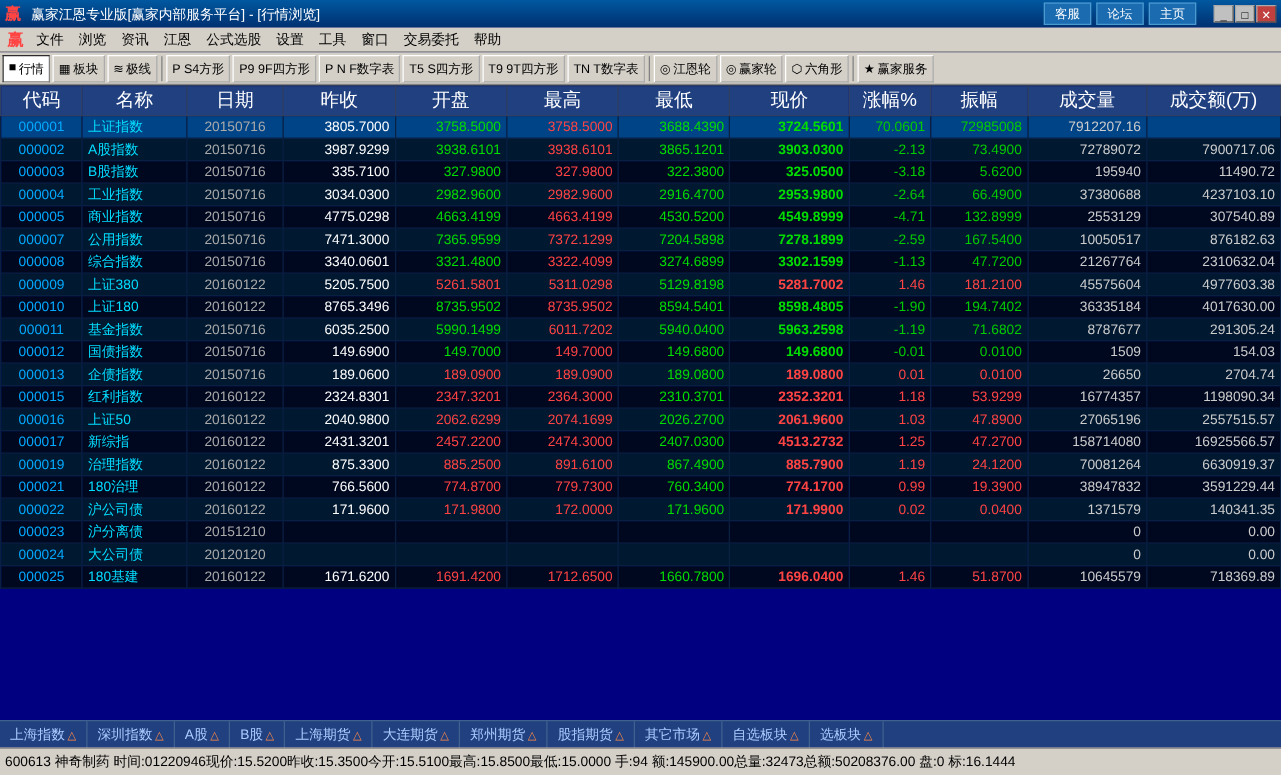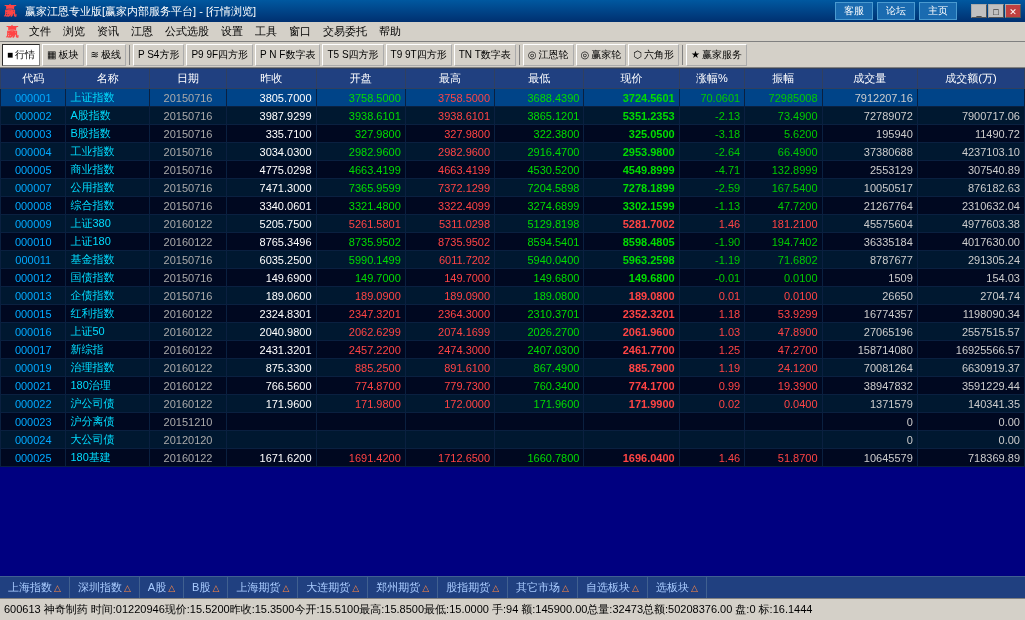--- a/index.html
+++ b/index.html
@@ -21,21 +21,21 @@
 
     
     .toolbar { background: #d4d0c8; border-bottom: 1px solid #808080; height: 26px; display: flex; align-items: center; padding: 0 2px; gap: 2px; flex-wrap: nowrap; overflow: hidden; }
     .tb-btn { background: #d4d0c8; border: 1px outset #fff; padding: 2px 4px; font-size: 10px; cursor: pointer; white-space: nowrap; display: flex; align-items: center; gap: 2px; height: 22px; }
     .tb-sep { width: 1px; height: 20px; background: #808080; margin: 0 1px; }
     .tb-active { background: #fff; border: 1px inset #808080; }
     
     table { width: 100%; border-collapse: collapse; font-size: 11px; }
     
     thead tr { background: #204080; color: #fff; }
-    thead th { padding: 2px 3px; border: 1px solid #304060; text-align: center; font-weight: normal; white-space: nowrap; font-size: 11px; }
+    thead th { padding: 2px 3px; border: 1px solid #304060; text-align: center; font-weight: normal; white-space: nowrap; font-size: 15px; }
     
     tbody tr { height: 18px; }
     tbody tr:nth-child(even) { background: #001830; }
     tbody tr:nth-child(odd) { background: #000820; }
     
     td { padding: 1px 4px; border: 1px solid #0a2040; text-align: right; white-space: nowrap; font-size: 11px; }
     td:first-child { text-align: center; color: #00aaff; }
     td:nth-child(2) { text-align: left; color: #00ddff; }
     td:nth-child(3) { color: #aaaaaa; text-align: center; }
     
@@ -204,21 +204,21 @@
     <td style="color:#cccccc;"></td>
   </tr>
             <tr>
     <td style="color:#00aaff;">000002</td>
     <td style="color:#00ddff;text-align:left;">A股指数</td>
     <td style="color:#aaaaaa;text-align:center;">20150716</td>
     <td style="color:#ffffff;">3987.9299</td>
     <td class="price-green">3938.6101</td>
     <td class="price-red">3938.6101</td>
     <td class="price-green">3865.1201</td>
-    <td class="price-green" style="font-weight:bold;">5351.2353</td>
+    <td class="price-green" style="font-weight:bold;">3903.0300</td>
     <td class="down">-2.13</td>
     <td class="down">73.4900</td>
     <td style="color:#cccccc;">72789072</td>
     <td style="color:#cccccc;">7900717.06</td>
   </tr>
             <tr>
     <td style="color:#00aaff;">000003</td>
     <td style="color:#00ddff;text-align:left;">B股指数</td>
     <td style="color:#aaaaaa;text-align:center;">20150716</td>
     <td style="color:#ffffff;">335.7100</td>
@@ -386,21 +386,21 @@
     <td style="color:#cccccc;">2557515.57</td>
   </tr>
             <tr>
     <td style="color:#00aaff;">000017</td>
     <td style="color:#00ddff;text-align:left;">新综指</td>
     <td style="color:#aaaaaa;text-align:center;">20160122</td>
     <td style="color:#ffffff;">2431.3201</td>
     <td class="price-red">2457.2200</td>
     <td class="price-red">2474.3000</td>
     <td class="price-green">2407.0300</td>
-    <td class="price-red" style="font-weight:bold;">2461.7700</td>
+    <td class="price-red" style="font-weight:bold;">4513.2732</td>
     <td class="up">1.25</td>
     <td class="up">47.2700</td>
     <td style="color:#cccccc;">158714080</td>
     <td style="color:#cccccc;">16925566.57</td>
   </tr>
             <tr>
     <td style="color:#00aaff;">000019</td>
     <td style="color:#00ddff;text-align:left;">治理指数</td>
     <td style="color:#aaaaaa;text-align:center;">20160122</td>
     <td style="color:#ffffff;">875.3300</td>

